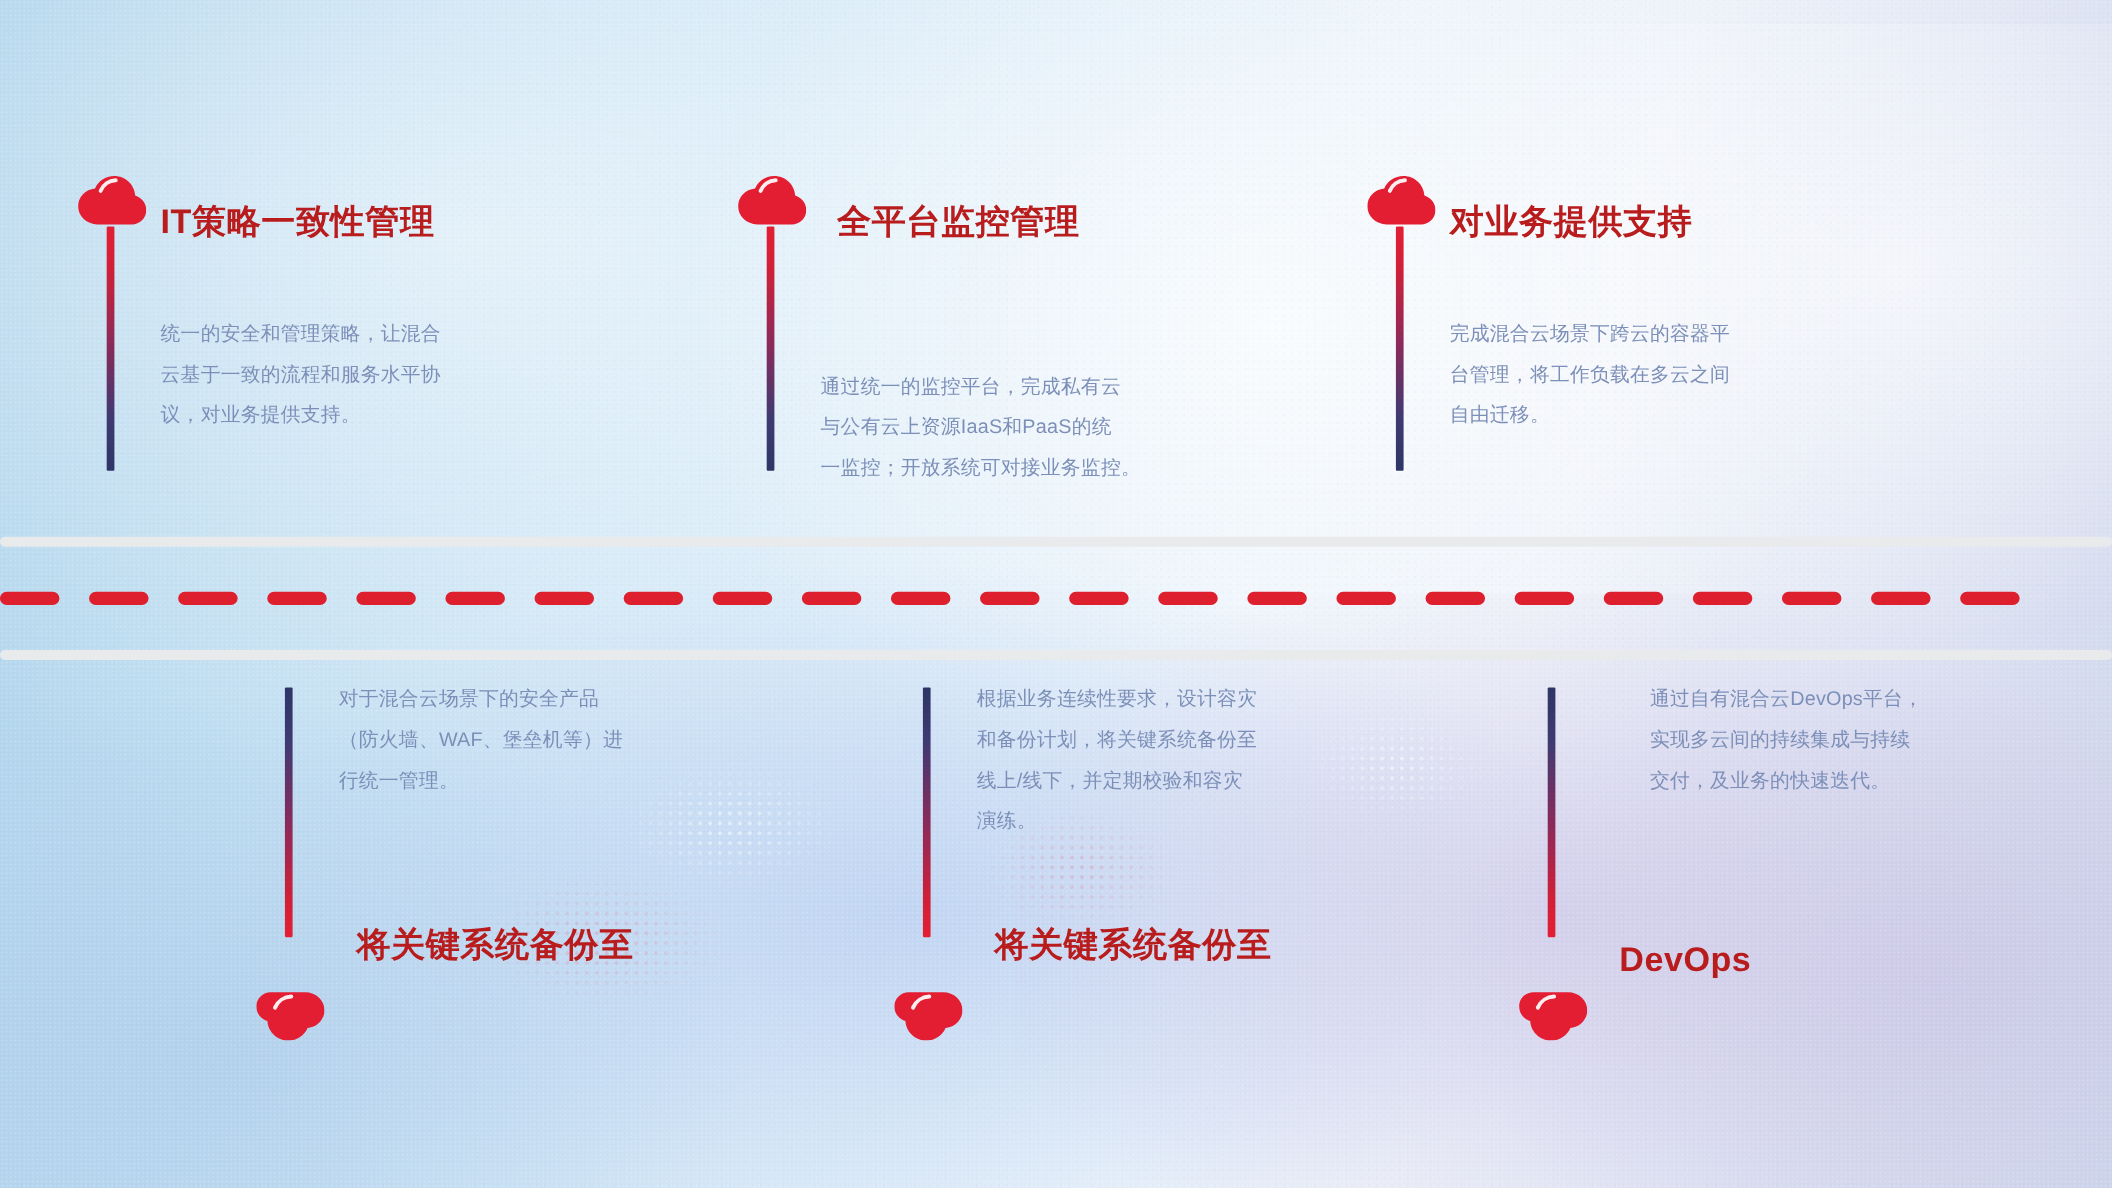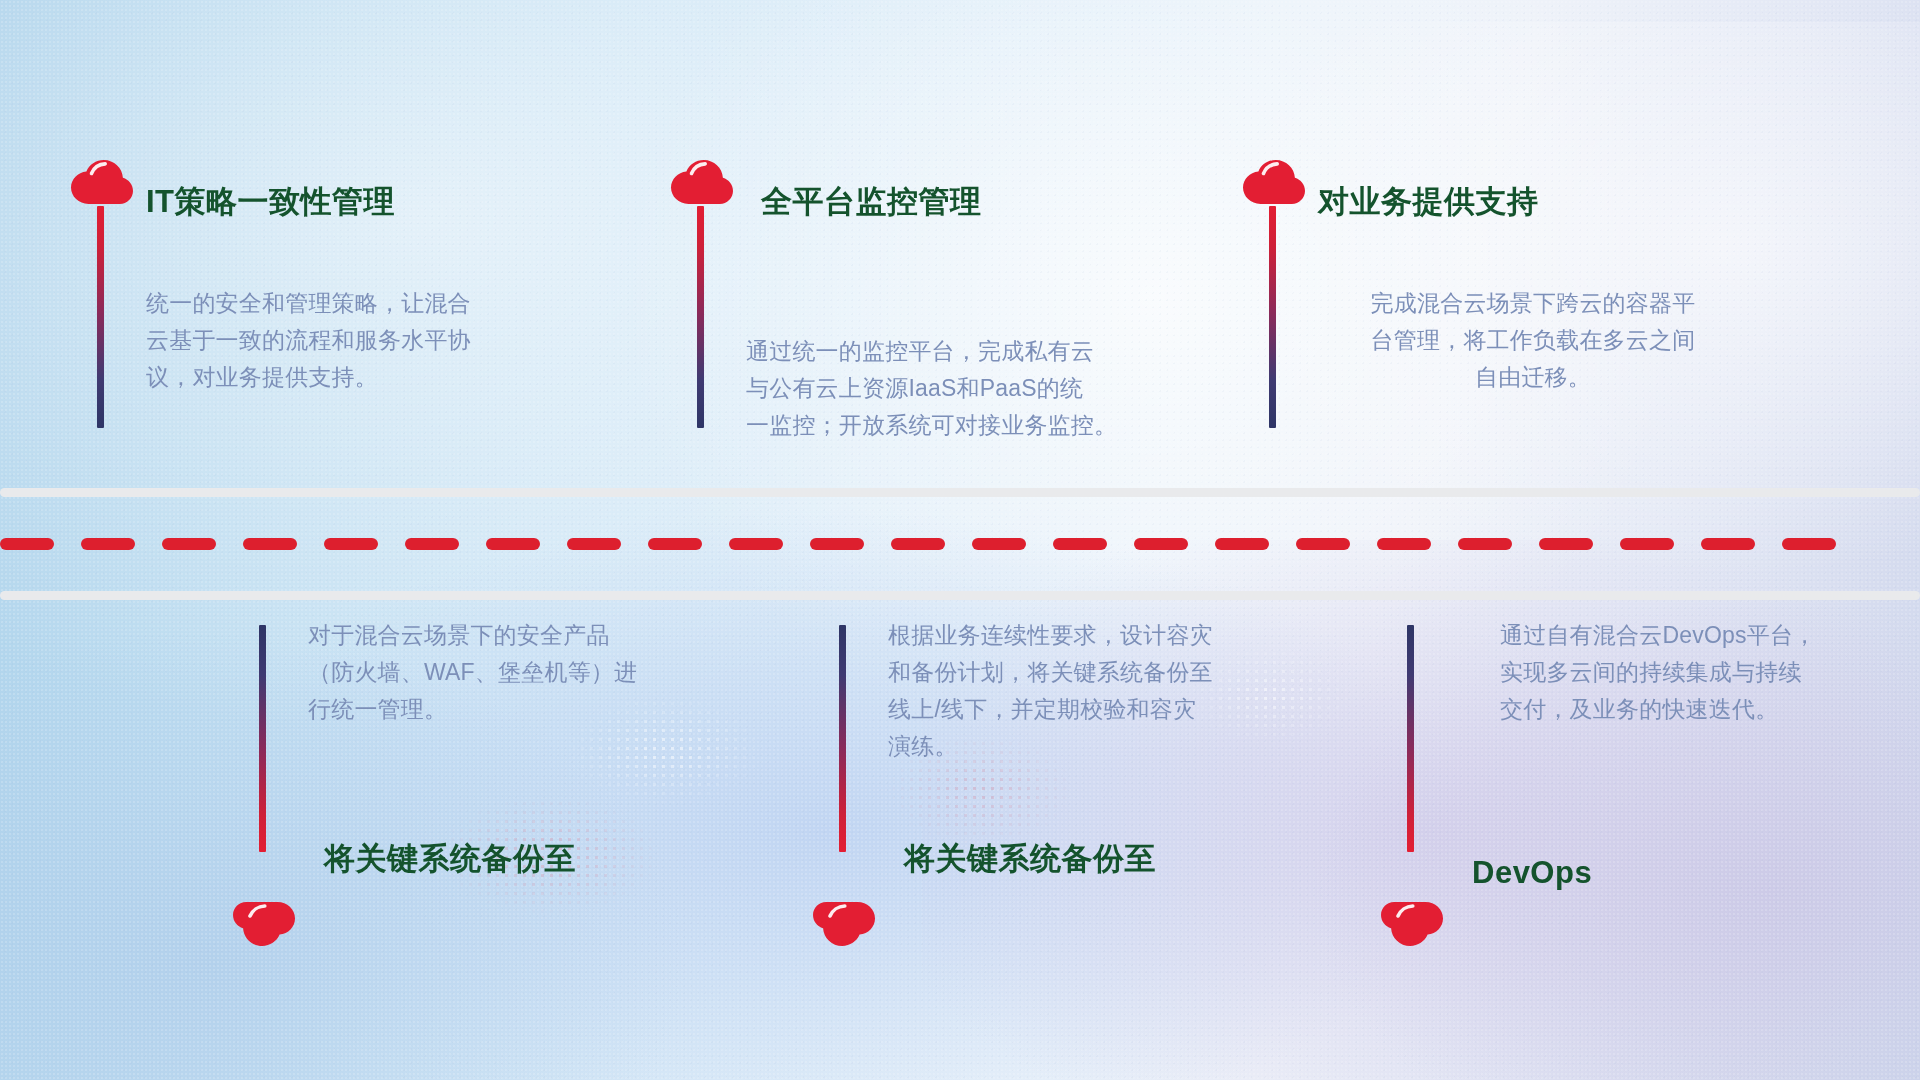--- a/index.html
+++ b/index.html
@@ -77,25 +77,25 @@
   .dots-3 { left:880px; top:730px;  width:200px; height:120px; color:rgba(214,110,130,.45);
             -webkit-mask-image:radial-gradient(ellipse at 50% 50%, #000 8%, transparent 66%);
             mask-image:radial-gradient(ellipse at 50% 50%, #000 8%, transparent 66%); }
   .dots-4 { left:1180px; top:640px; width:180px; height:110px; color:rgba(255,255,255,.9);
             -webkit-mask-image:radial-gradient(ellipse at 50% 50%, #000 8%, transparent 66%);
             mask-image:radial-gradient(ellipse at 50% 50%, #000 8%, transparent 66%); }
 
   
   .col { position:absolute; }
   .title {
-    font-size:31px; font-weight:700; color:#14532d;
+    font-size:31px; font-weight:700; color:#b91c1c;
     letter-spacing:.5px; white-space:nowrap; line-height:1;
   }
   .body {
-    font-size:23px; line-height:37px; color:#7c8fb8;
+    font-size:18px; line-height:37px; color:#7c8fb8;
     white-space:pre-line; letter-spacing:.2px;
   }
   .stem { position:absolute; width:7px; border-radius:1px; }
   .stem-down { background:linear-gradient(180deg,#e31e33 0%,#cf2038 18%,#8b2a5a 48%,#3f3a72 78%,#2e3566 100%); }
   .stem-up   { background:linear-gradient(180deg,#2e3566 0%,#3f3a72 22%,#8b2a5a 55%,#cf2038 84%,#e31e33 100%); }
 
   .cloud { position:absolute; width:62px; height:46px; }
 
   
   #divider { position:absolute; left:0; width:1920px; }
@@ -155,21 +155,21 @@
 
 <div class="col" style="left:1272px; top:160px;">
   <div class="cloud" style="left:-29px; top:0;">
     <svg viewBox="0 0 62 46" width="62" height="46" aria-hidden="true">
       <path d="M17.5 44 C7.8 44 0 36.6 0 27.6 C0 19.2 6.8 12.2 15.4 11.4 C18.2 4.6 25.0 0 32.8 0 C43.0 0 51.4 7.9 51.9 17.8 C57.8 19.6 62 24.9 62 31.1 C62 38.2 56.1 44 48.8 44 Z" fill="#e31e33"></path>
       <path d="M20.5 13.5 C22.8 8.0 28.0 4.2 34.2 3.9" fill="none" stroke="#ffffff" stroke-width="3.6" stroke-linecap="round" opacity=".92"></path>
     </svg>
   </div>
   <div class="stem stem-down" style="left:-3px; top:46px; height:222px;"></div>
   <div class="title" style="position:absolute; left:46px; top:26px;">对业务提供支持</div>
-  <div class="body" style="position:absolute; left:46px; top:125px; width:430px;text-align:center;">完成混合云场景下跨云的容器平
+  <div class="body" style="position:absolute; left:46px; top:125px; width:430px;">完成混合云场景下跨云的容器平
 台管理，将工作负载在多云之间
 自由迁移。</div>
 </div>
 
 <div id="divider" style="top:488px; height:112px;">
   <div class="rule" style="top:0;"></div>
   <div class="dash-row" id="dash-row" style="top:50px;">
       <div class="dash"></div>
       <div class="dash"></div>
       <div class="dash"></div>

